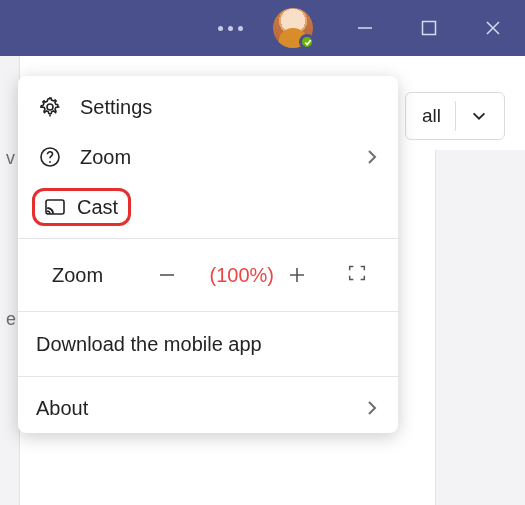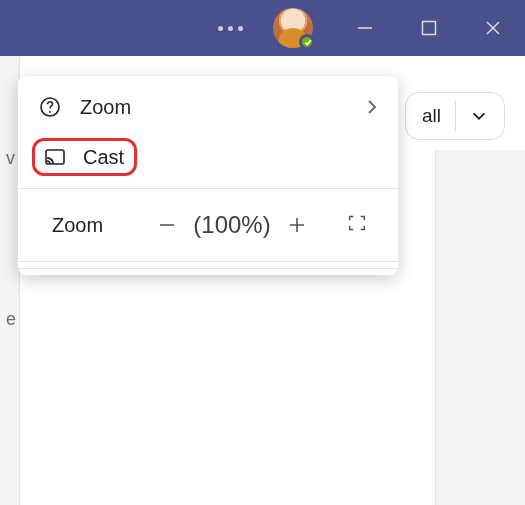--- a/index.html
+++ b/index.html
@@ -14,41 +14,41 @@
   .avatar-wrap { position: relative; width: 40px; height: 40px; }
   .avatar { width: 40px; height: 40px; border-radius: 50%; background: radial-gradient(circle at 50% 32%, #f8dfc7 0 12px, #e2a76f 12px 14px, rgba(0,0,0,0) 14px), linear-gradient(#c97b46,#b46638); position: relative; overflow: hidden; }
   .avatar::after { content: ""; position: absolute; top: 20px; left: 6px; right: 6px; height: 24px; background: #d98c2a; border-radius: 50% 50% 0 0; }
   .presence { position: absolute; right: -2px; bottom: -2px; width: 16px; height: 16px; border-radius: 50%; background: #6bb700; border: 3px solid #49508c; }
   .presence svg { position: absolute; top: 2px; left: 2px; }
   .tb-right { display: flex; align-items: center; height: 100%; }
   .winbtn { width: 64px; height: 100%; display: flex; align-items: center; justify-content: center; color: #d7dbef; }
   .winbtn svg { stroke: #d7dbef; fill: none; stroke-width: 1.5; }
 
   
-  .bg-btn { position: absolute; top: 92px; right: 20px; height: 48px; background: #fff; border: 1px solid #d9dbe0; border-radius: 14px; display: flex; align-items: center; padding: 0 16px; color: #242424; font-size: 19px; gap: 14px; }
+  .bg-btn { position: absolute; top: 92px; right: 20px; height: 48px; background: #fff; border: 1px solid #d9dbe0; border-radius: 6px; display: flex; align-items: center; padding: 0 16px; color: #242424; font-size: 19px; gap: 14px; }
   .bg-btn .chev { display: flex; align-items: center; }
 
   
   .left-strip { position: absolute; top: 56px; left: 0; width: 20px; bottom: 0; background: #f3f3f5; border-right: 1px solid #e2e3e8; }
   .ls-char { color: #6e6e6e; font-size: 18px; padding: 2px 6px; }
   
   .main-bg { position: absolute; top: 56px; left: 0; right: 0; bottom: 0; background: #fff; }
   .sidepanel-bg { position: absolute; top: 150px; right: 0; width: 90px; bottom: 0; background: #f3f3f5; border-left: 1px solid #e2e3e8; }
 
   
   .menu { position: absolute; top: 76px; left: 18px; width: 380px; background: #fff; border-radius: 8px; box-shadow: 0 4px 18px rgba(0,0,0,0.2); padding: 6px 0 0 0; color: #242424; }
   .menu-item { display: flex; align-items: center; height: 50px; padding: 0 18px; font-size: 20px; gap: 16px; position: relative; }
   .menu-item .icon-slot { width: 28px; height: 28px; display: flex; align-items: center; justify-content: center; }
   .menu-item .expand { position: absolute; right: 18px; display: flex; align-items: center; }
   .sep { height: 1px; background: #e4e4e8; margin: 6px 0; }
-  .highlight-box { display: inline-flex; align-items: center; gap: 14px; border: 3px solid #e52f2f; border-radius: 12px; padding: 2px 10px 2px 6px; margin-left: -4px; }
+  .highlight-box { display: inline-flex; align-items: center; gap: 8px; border: 3px solid #e52f2f; border-radius: 12px; padding: 2px 10px 2px 6px; margin-left: -4px; }
   .zoom-row { display: flex; align-items: center; height: 60px; padding: 0 18px; font-size: 20px; gap: 0; margin-left: 16px; }
   .zoom-label { flex: 0 0 92px; }
   .zoom-btn { width: 46px; height: 46px; display: flex; align-items: center; justify-content: center; color: #555; }
-  .zoom-val { width: 84px; text-align: center; color: #404040; font-size: 24px; }
+  .zoom-val { width: 84px; text-align: right; color: #ef4444; font-size: 20px; }
   .fs-btn { margin-left: auto; width: 46px; height: 46px; display: flex; align-items: center; justify-content: center; }
   .plain-item { display: flex; align-items: center; height: 52px; padding: 0 18px; font-size: 20px; }
 </style>
 </head>
 <body>
 
 <div class="frame">
   <div class="main-bg"></div>
   <div class="sidepanel-bg"></div>
 
@@ -99,20 +99,31 @@
     <span style="width:1px;height:30px;background:#d9dbe0;display:inline-block"></span>
     <span class="chev">
       <svg width="18" height="18" viewBox="0 0 20 20" fill="none" stroke="#242424" stroke-width="2">
           <path d="M4 7l6 6 6-6"></path>
         </svg>
     </span>
   </div>
 
   <div class="menu">
 
+    <div class="menu-item">
+      <span class="icon-slot">
+        <svg width="24" height="24" viewBox="0 0 24 24" fill="none" stroke="#242424" stroke-width="1.6">
+          <circle cx="12" cy="12" r="3"></circle>
+          <path d="M12 2.5v2M12 19.5v2M4.5 12h-2M21.5 12h-2M5.8 5.8l1.4 1.4M16.8 16.8l1.4 1.4M5.8 18.2l1.4-1.4M16.8 7.2l1.4-1.4"></path>
+          <path d="M19 12a7 7 0 1 1-14 0 7 7 0 0 1 14 0z" opacity="0"></path>
+          <path d="M12 3l1.2.2.4 1.9 1.8.8 1.7-1 .9.9-1 1.7.8 1.8 1.9.4.2 1.2-.2 1.2-1.9.4-.8 1.8 1 1.7-.9.9-1.7-1-1.8.8-.4 1.9-1.2.2-1.2-.2-.4-1.9-1.8-.8-1.7 1-.9-.9 1-1.7-.8-1.8-1.9-.4L3 12l.2-1.2 1.9-.4.8-1.8-1-1.7.9-.9 1.7 1 1.8-.8.4-1.9L12 3z"></path>
+        </svg>
+      </span>
+      <span>Settings</span>
+    </div>
 
     <div class="menu-item">
       <span class="icon-slot">
         <svg width="24" height="24" viewBox="0 0 24 24" fill="none" stroke="#242424" stroke-width="1.6">
           <circle cx="12" cy="12" r="9"></circle>
           <path d="M9.5 9.2c0-1.4 1.1-2.4 2.5-2.4s2.5 1 2.5 2.3c0 1.1-.7 1.6-1.5 2.2-.7.5-1 1-1 1.9"></path>
           <circle cx="12" cy="17" r="0.9" fill="#242424" stroke="none"></circle>
         </svg>
       </span>
       <span>Zoom</span>
@@ -158,19 +169,30 @@
         <span>
           <svg width="22" height="22" viewBox="0 0 24 24" fill="none" stroke="#555" stroke-width="1.6">
             <path d="M4 9V5h4M20 9V5h-4M4 15v4h4M20 15v4h-4"></path>
           </svg>
         </span>
       </div>
     </div>
 
     <div class="sep"></div>
 
+    <div class="plain-item">
+      <span>Download the mobile app</span>
+    </div>
 
 
     <div class="sep"></div>
 
+    <div class="menu-item" style="padding-left:18px">
+      <span>About</span>
+      <span class="expand">
+        <svg width="16" height="16" viewBox="0 0 16 16" fill="none" stroke="#6e6e6e" stroke-width="2">
+            <path d="M5 2l6 6-6 6"></path>
+          </svg>
+      </span>
+    </div>
 
   </div>
 </div>
 
 </body></html>

